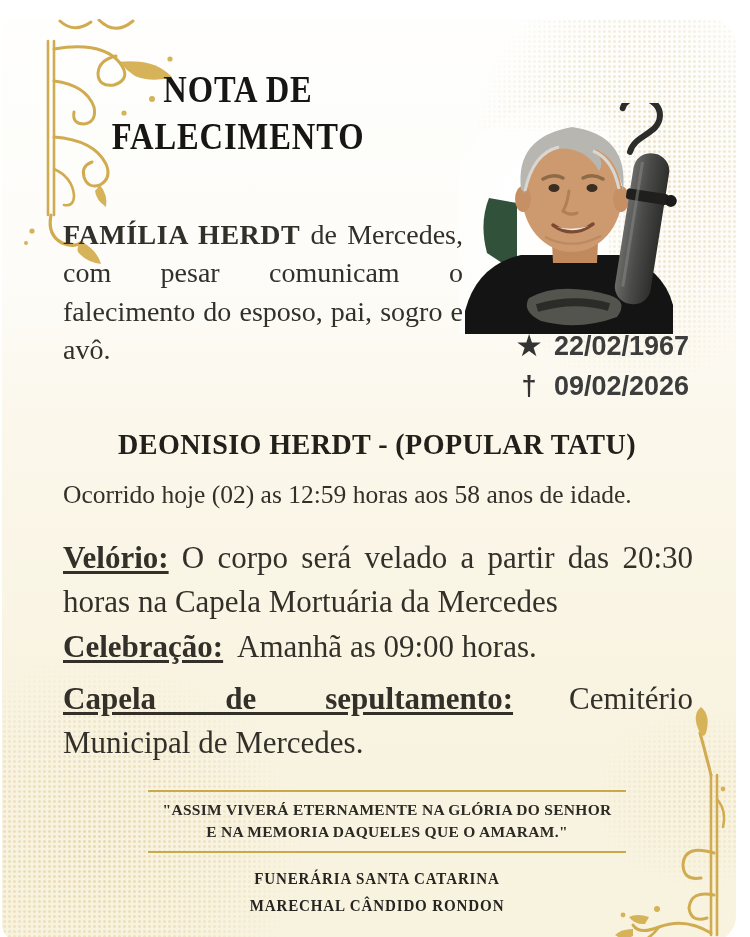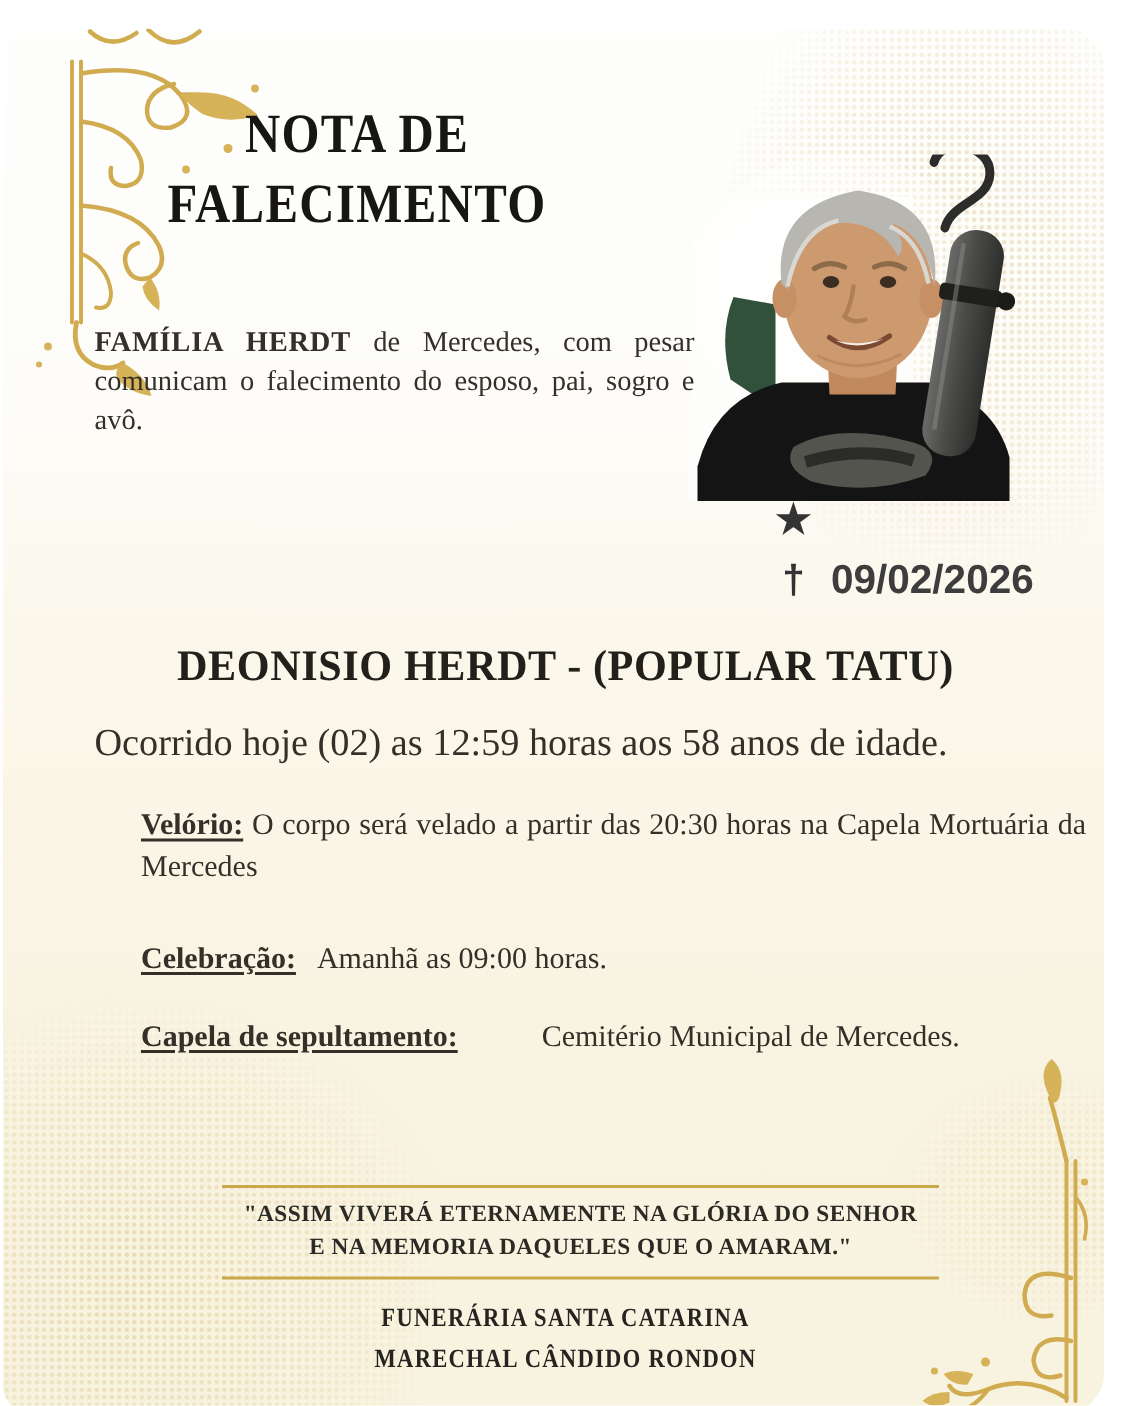--- a/index.html
+++ b/index.html
@@ -32,21 +32,21 @@
     position:absolute;left:40px;top:48px;width:392px;
     text-align:center;color:#171614;
     font-weight:700;font-size:37px;line-height:1.26;letter-spacing:1px;
     transform:scaleX(.88);transform-origin:center top;
   }
   .photo{position:absolute;left:457px;top:84px;width:233px;height:231px;}
   .photo svg{display:block;}
 
   .announcement{
     position:absolute;left:61px;top:197px;width:400px;
-    font-size:19px;line-height:1.37;color:#33302a;
+    font-size:28px;line-height:1.37;color:#33302a;
     text-align:justify;
   }
   .announcement .fam{font-weight:700;letter-spacing:.5px;}
 
   .dates{
     position:absolute;left:514px;top:311px;
     font-family:"Liberation Sans", sans-serif;
     font-weight:600;font-size:27px;color:#3d3d3d;
   }
   .dates .row{display:flex;align-items:center;gap:12px;margin-bottom:9px;}
@@ -57,21 +57,21 @@
     text-align:center;font-weight:700;font-size:29px;color:#22201b;
     letter-spacing:.4px;
     transform:scaleX(.97);
   }
   .occurrence{
     position:absolute;left:61px;top:461px;width:640px;
     font-size:25.5px;color:#33302a;
   }
   .para{
     position:absolute;left:61px;width:630px;
-    font-size:20px;line-height:1.42;color:#33302a;text-align:justify;margin-left:31px;
+    font-size:31px;line-height:1.42;color:#33302a;text-align:justify;
   }
   .para .lbl{font-weight:700;text-decoration:underline;text-underline-offset:3px;}
   .wake{top:517px;}
   .celebration{top:606px;}
   .celebration .txt{margin-left:14px;}
   .burial{top:658px;}
   .burial .gapfill{display:inline-block;width:56px;}
 
   .quote-box{
     position:absolute;left:146px;top:771px;width:462px;
@@ -197,20 +197,21 @@
     </svg>
   </div>
 
   <div class="announcement">
     <span class="fam">FAMÍLIA HERDT</span><span> de Mercedes, com pesar comunicam o falecimento do esposo, pai, sogro e avô.</span>
   </div>
 
   <div class="dates">
     <div class="row">
       <span class="glyph">★</span>
+      <span>22/02/1967</span>
     </div>
     <div class="row">
       <span class="glyph">†</span>
       <span>09/02/2026</span>
     </div>
   </div>
 
   <div class="deceased-name">DEONISIO HERDT - (POPULAR TATU)</div>
 
   <div class="occurrence">Ocorrido hoje (02) as 12:59 horas aos 58 anos de idade.</div>

